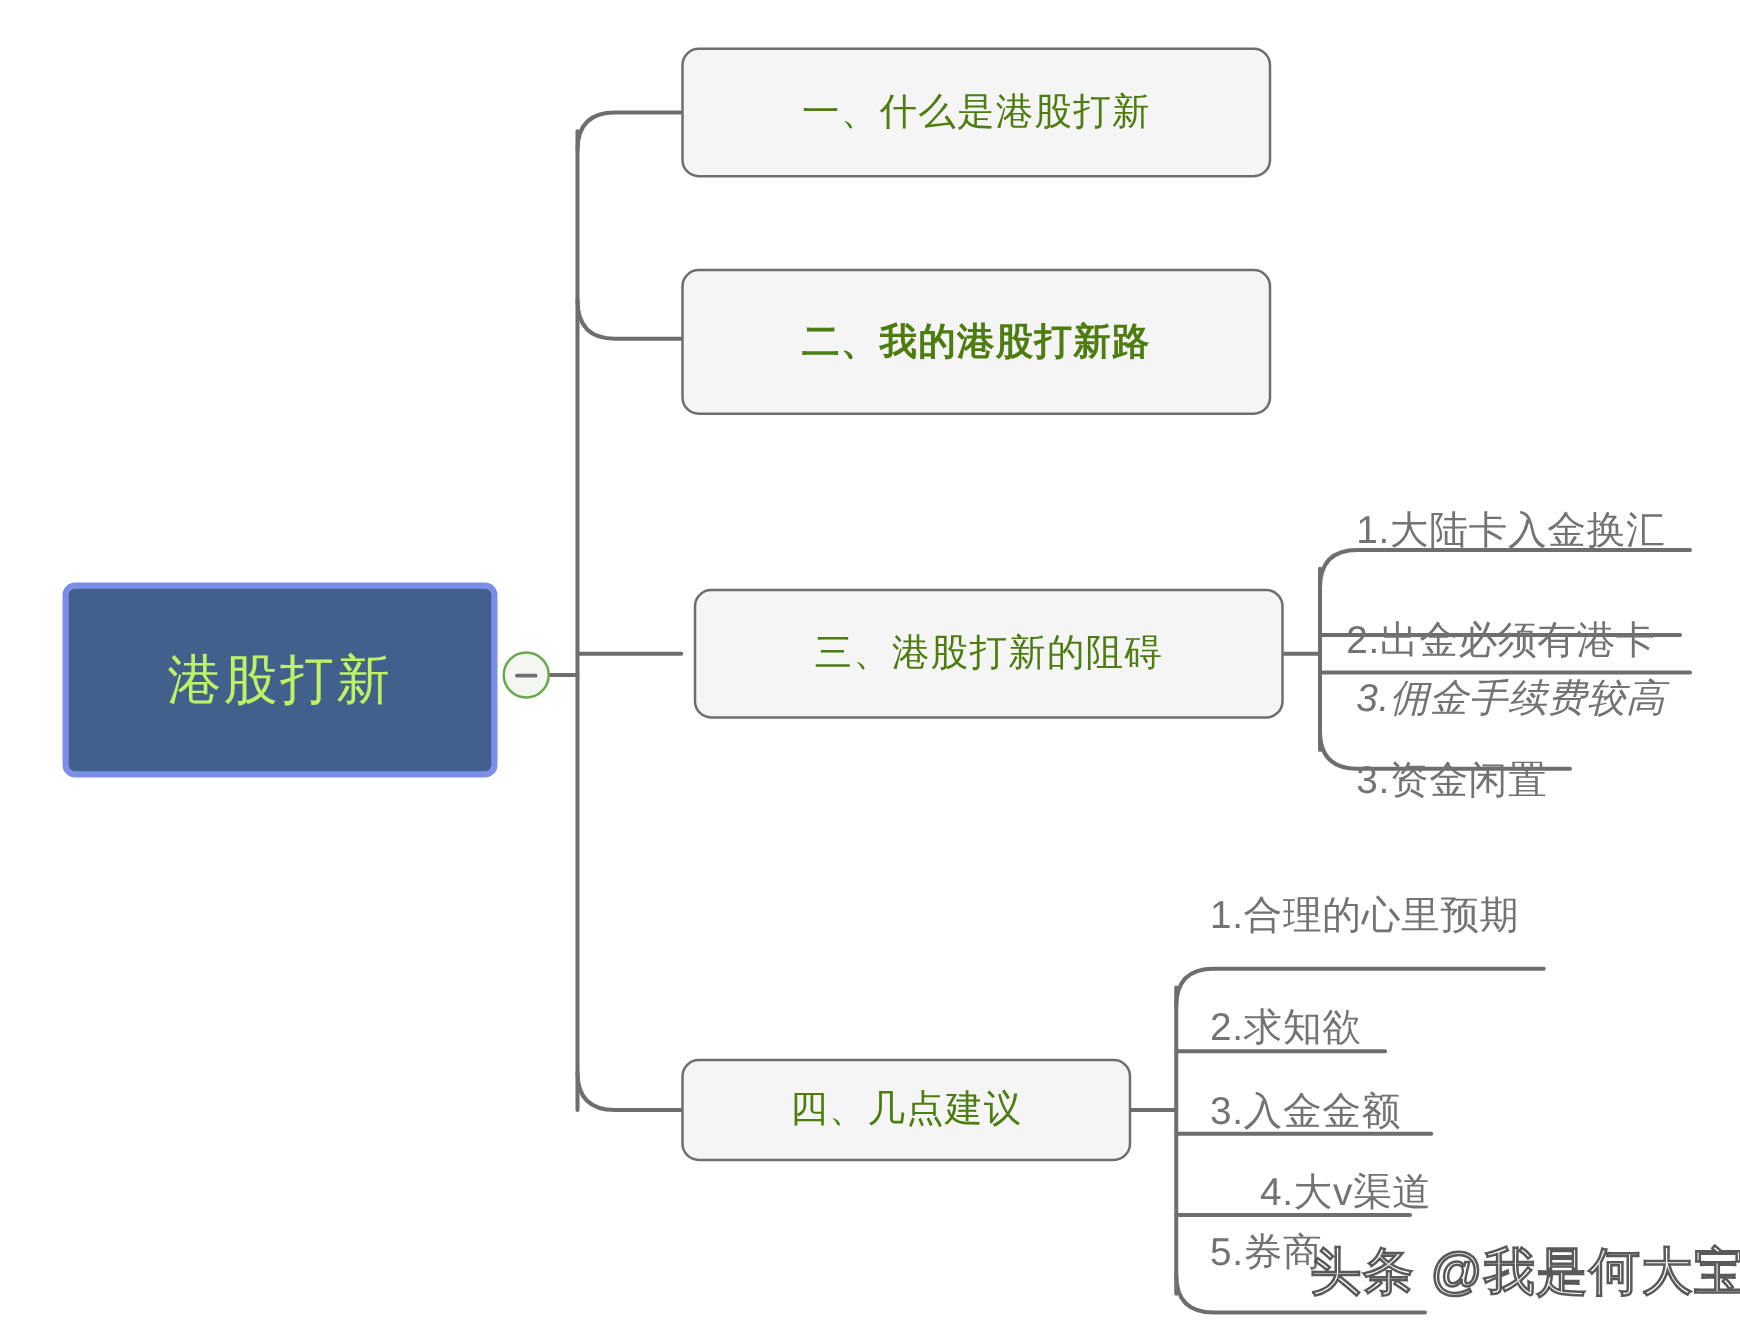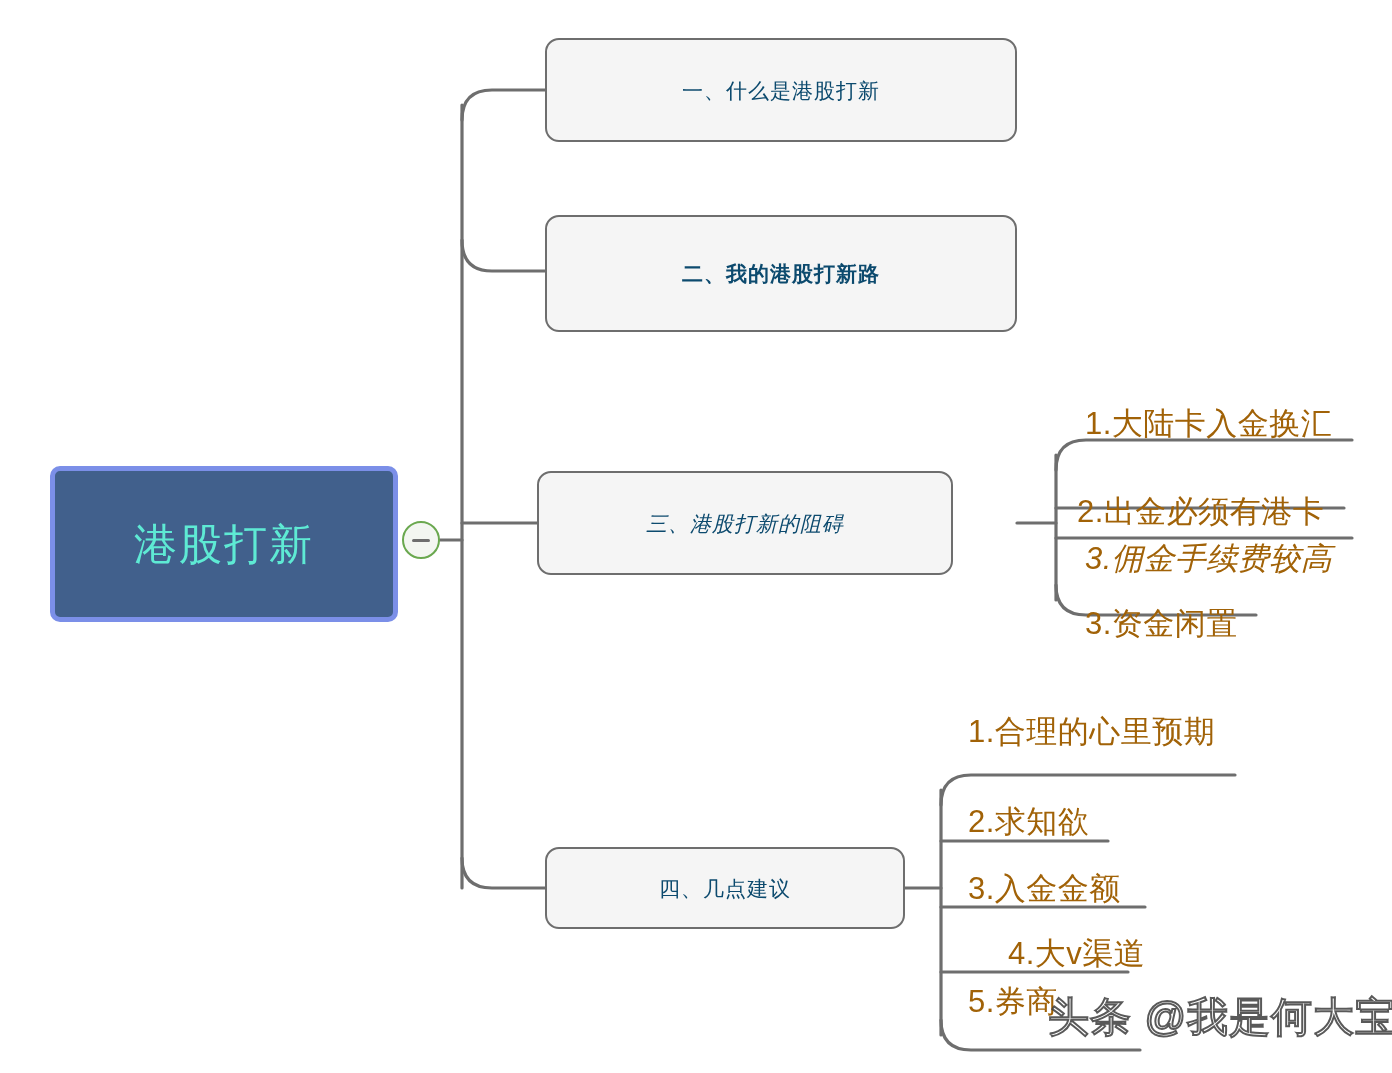--- a/index.html
+++ b/index.html
@@ -34,21 +34,21 @@
     height: 156px;
     box-sizing: border-box;
     background: #41608C;
     border: 5px solid #7B8FE8;
     border-radius: 10px;
     display: flex;
     align-items: center;
     justify-content: center;
   }
   .root-label {
-    color: #5eead4;
+    color: #bef264;
     font-size: 43px;
     letter-spacing: 2px;
     line-height: 1;
   }
 
   
   .toggle {
     position: absolute;
     left: 402px;
     top: 521px;
@@ -74,36 +74,36 @@
     position: absolute;
     box-sizing: border-box;
     background: #F5F5F5;
     border: 2.5px solid #6E6E6E;
     border-radius: 14px;
     display: flex;
     align-items: center;
     justify-content: center;
   }
   .branch-label {
-    color: #0c4a6e;
-    font-size: 21px;
+    color: #4d7c0f;
+    font-size: 30px;
     letter-spacing: 1px;
     line-height: 1;
     white-space: nowrap;
   }
 
   .branch-1 { left: 545px; top: 38px;  width: 472px; height: 104px; }
   .branch-2 { left: 545px; top: 215px; width: 472px; height: 117px; font-weight: bold; }
-  .branch-3 { left: 537px; top: 471px; width: 416px; height: 104px; font-style: italic; }
+  .branch-3 { left: 555px; top: 471px; width: 472px; height: 104px; }
   .branch-4 { left: 545px; top: 847px; width: 360px; height: 82px; }
 
   
   .leaf {
     position: absolute;
-    color: #a16207;
+    color: #737373;
     font-size: 31px;
     line-height: 1;
     white-space: nowrap;
     letter-spacing: 0.5px;
   }
 
   
   .watermark {
     position: absolute;
     left: 1048px;

